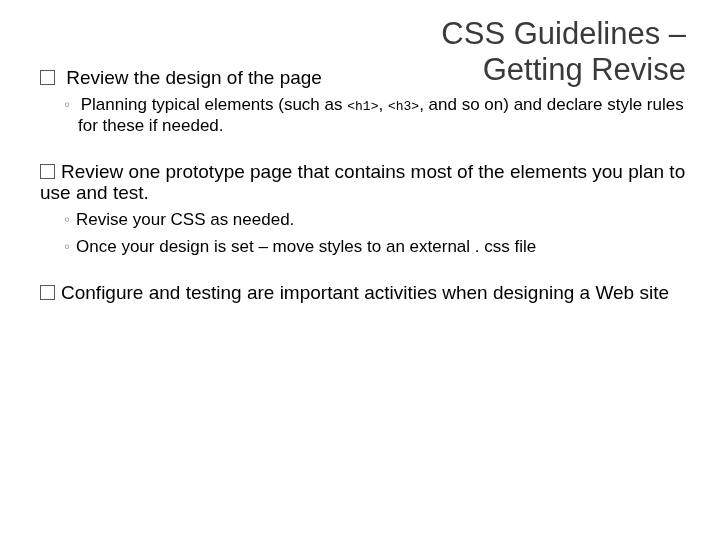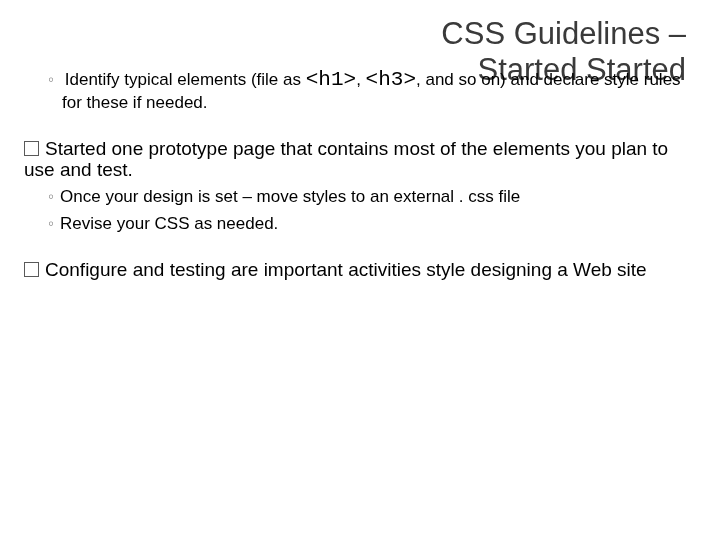--- a/index.html
+++ b/index.html
@@ -11,21 +11,21 @@
     font-family: Arial, Helvetica, sans-serif;
     color: #000;
     overflow: hidden;
     position: relative;
   }
   .slide {
     width: 720px;
     height: 380px;
     position: relative;
     box-sizing: border-box;
-    padding: 12px 24px 12px 20px;
+    padding: 12px 24px 12px 36px;
   }
   .title {
     font-size: 31px;
     color: #3a3a3a;
     text-align: right;
     margin: 4px 10px 0 0;
     line-height: 1.15;
     font-weight: 400;
   }
   .body {
@@ -51,57 +51,60 @@
     line-height: 1.22;
     text-indent: -14px;
     padding-left: 14px;
   }
   .lvl2 .ring {
     color: #888;
     margin-right: 6px;
   }
   code.tag {
     font-family: "Courier New", Courier, monospace;
-    font-size: 21px;
+    font-size: 13px;
   }
   .spacer { height: 14px; }
 </style>
 </head>
 <body>
 
 <div class="slide">
 
   <div class="title">
     <span>CSS Guidelines –</span><br>
-    <span>Started Started</span>
+    <span>Getting Revise</span>
   </div>
 
   <div class="body">
 
+    <div class="lvl1">
+      <span class="checkbox"></span><span>  Review the design of the page</span>
+    </div>
 
 
     <div class="lvl2">
-      <span class="ring">◦</span><span> Identify typical elements (file as </span><code class="tag">&lt;h1&gt;</code><span>, </span><code class="tag">&lt;h3&gt;</code><span>,  and so on) and declare style rules for these if needed.</span>
+      <span class="ring">◦</span><span> Planning typical elements (such as </span><code class="tag">&lt;h1&gt;</code><span>, </span><code class="tag">&lt;h3&gt;</code><span>,  and so on) and declare style rules for these if needed.</span>
     </div>
 
 
     <div class="spacer"></div>
 
     <div class="lvl1">
-      <span class="checkbox"></span><span>Started </span><span>one prototype page that contains most of the elements you plan to use and test.</span>
+      <span class="checkbox"></span><span>Review </span><span>one prototype page that contains most of the elements you plan to use and test.</span>
+    </div>
+
+    <div class="lvl2">
+      <span class="ring">◦</span><span>Revise your CSS as needed.</span>
     </div>
 
     <div class="lvl2">
       <span class="ring">◦</span><span>Once your design is set – move styles to an external . css file</span>
     </div>
 
-    <div class="lvl2">
-      <span class="ring">◦</span><span>Revise your CSS as needed.</span>
-    </div>
-
     <div class="spacer"></div>
 
     <div class="lvl1">
-      <span class="checkbox"></span><span>Configure </span><span>and testing are  important activities style designing a Web site</span>
+      <span class="checkbox"></span><span>Configure </span><span>and testing are  important activities when designing a Web site</span>
     </div>
 
   </div>
 </div>
 
 </body></html>

